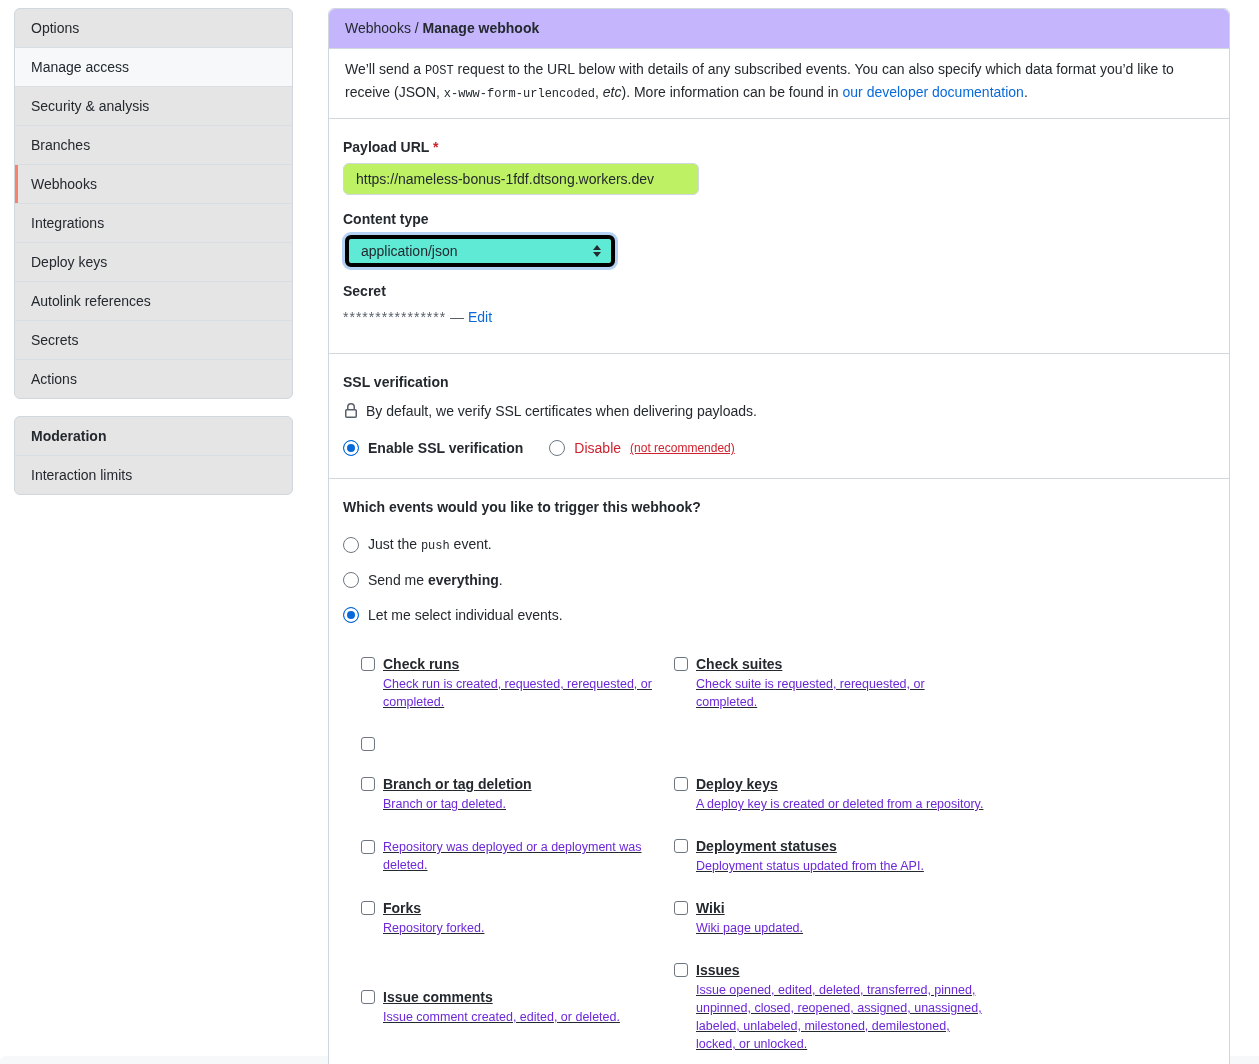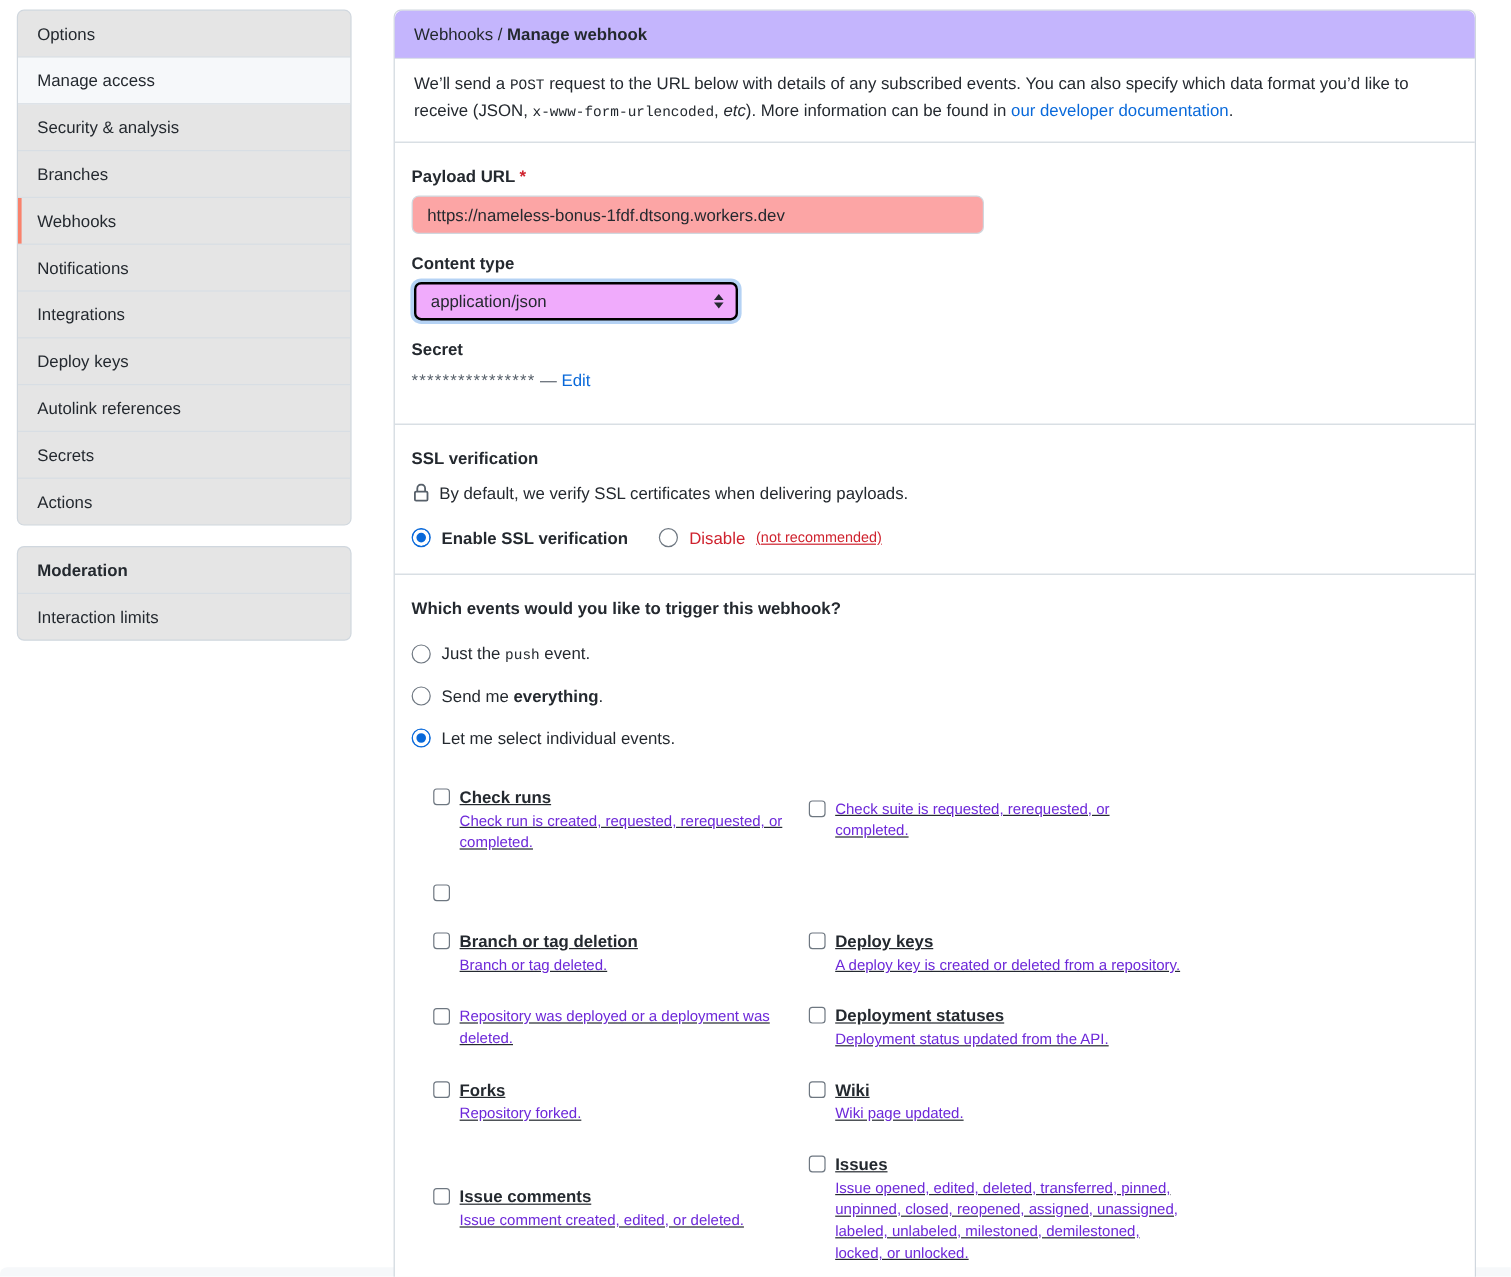--- a/index.html
+++ b/index.html
@@ -39,26 +39,26 @@
   .box-header .crumb-current { font-weight:700; }
   .intro { padding:10px 16px 13px; border-bottom:1px solid #d0d7de; line-height:21px; font-size:14px; }
   .intro code { font-size:12px; }
   .intro .em { font-style:italic; }
   a.link { color:#0969da; text-decoration:none; cursor:pointer; }
 
   .fields { padding:4px 14px 22px; }
   .field-label { font-weight:700; font-size:14px; margin:16px 0 8px; }
   .required { color:#cf222e; font-weight:700; }
   .url-input {
-    width:477px; height:32px; background:#fca5a5; border:1px solid #d0d7de; border-radius:6px;
+    width:356px; height:32px; background:#bef264; border:1px solid #d0d7de; border-radius:6px;
     padding:0 12px; font-size:14px; color:#24292f; font-family:"Liberation Sans", sans-serif;
   }
   .select-box {
     width:270px; height:32px; margin:2px 0 0 2px;
-    background:#f0abfc; border:2px solid #000000; border-radius:6px;
+    background:#5eead4; border:4px solid #000000; border-radius:6px;
     box-shadow:0 0 0 3px rgba(9,105,218,0.3);
     display:flex; align-items:center; justify-content:space-between;
     padding:0 10px 0 12px; cursor:pointer; font-size:14px;
   }
   .caret-icon { display:flex; flex-direction:column; gap:2px; align-items:center; }
   .caret-icon .up { width:0; height:0; border-left:4px solid transparent; border-right:4px solid transparent; border-bottom:5px solid #24292f; }
   .caret-icon .down { width:0; height:0; border-left:4px solid transparent; border-right:4px solid transparent; border-top:5px solid #24292f; }
   .secret-row { margin:10px 0 6px; font-size:14px; color:#57606a; letter-spacing:1px; }
   .secret-row .dash, .secret-row a { letter-spacing:normal; }
 
@@ -94,21 +94,20 @@
 
 <div class="footer-strip"></div>
 
 <nav class="sidebar">
   <div class="menu">
     <div class="menu-item">Options</div>
     <div class="menu-item hover">Manage access</div>
     <div class="menu-item">Security &amp; analysis</div>
     <div class="menu-item">Branches</div>
     <div class="menu-item current">Webhooks</div>
-    <div class="menu-item">Notifications</div>
     <div class="menu-item">Integrations</div>
     <div class="menu-item">Deploy keys</div>
     <div class="menu-item">Autolink references</div>
     <div class="menu-item">Secrets</div>
     <div class="menu-item">Actions</div>
   </div>
   <div class="menu moderation-box">
     <div class="menu-header">Moderation</div>
     <div class="menu-item">Interaction limits</div>
   </div>
@@ -195,20 +194,21 @@
         <div class="event-cell">
           <span class="checkbox"></span>
           <div>
               <div class="event-title">Check runs</div>
           <div class="event-desc">Check run is created, requested, rerequested, or completed.</div>
             </div>
         </div>
         <div class="event-cell">
           <span class="checkbox"></span>
           <div>
+              <div class="event-title">Check suites</div>
           <div class="event-desc">Check suite is requested, rerequested, or completed.</div>
             </div>
         </div>
       </div>
 
       <div class="event-row">
         <div class="event-cell">
           <span class="checkbox"></span>
         </div>
       </div>

